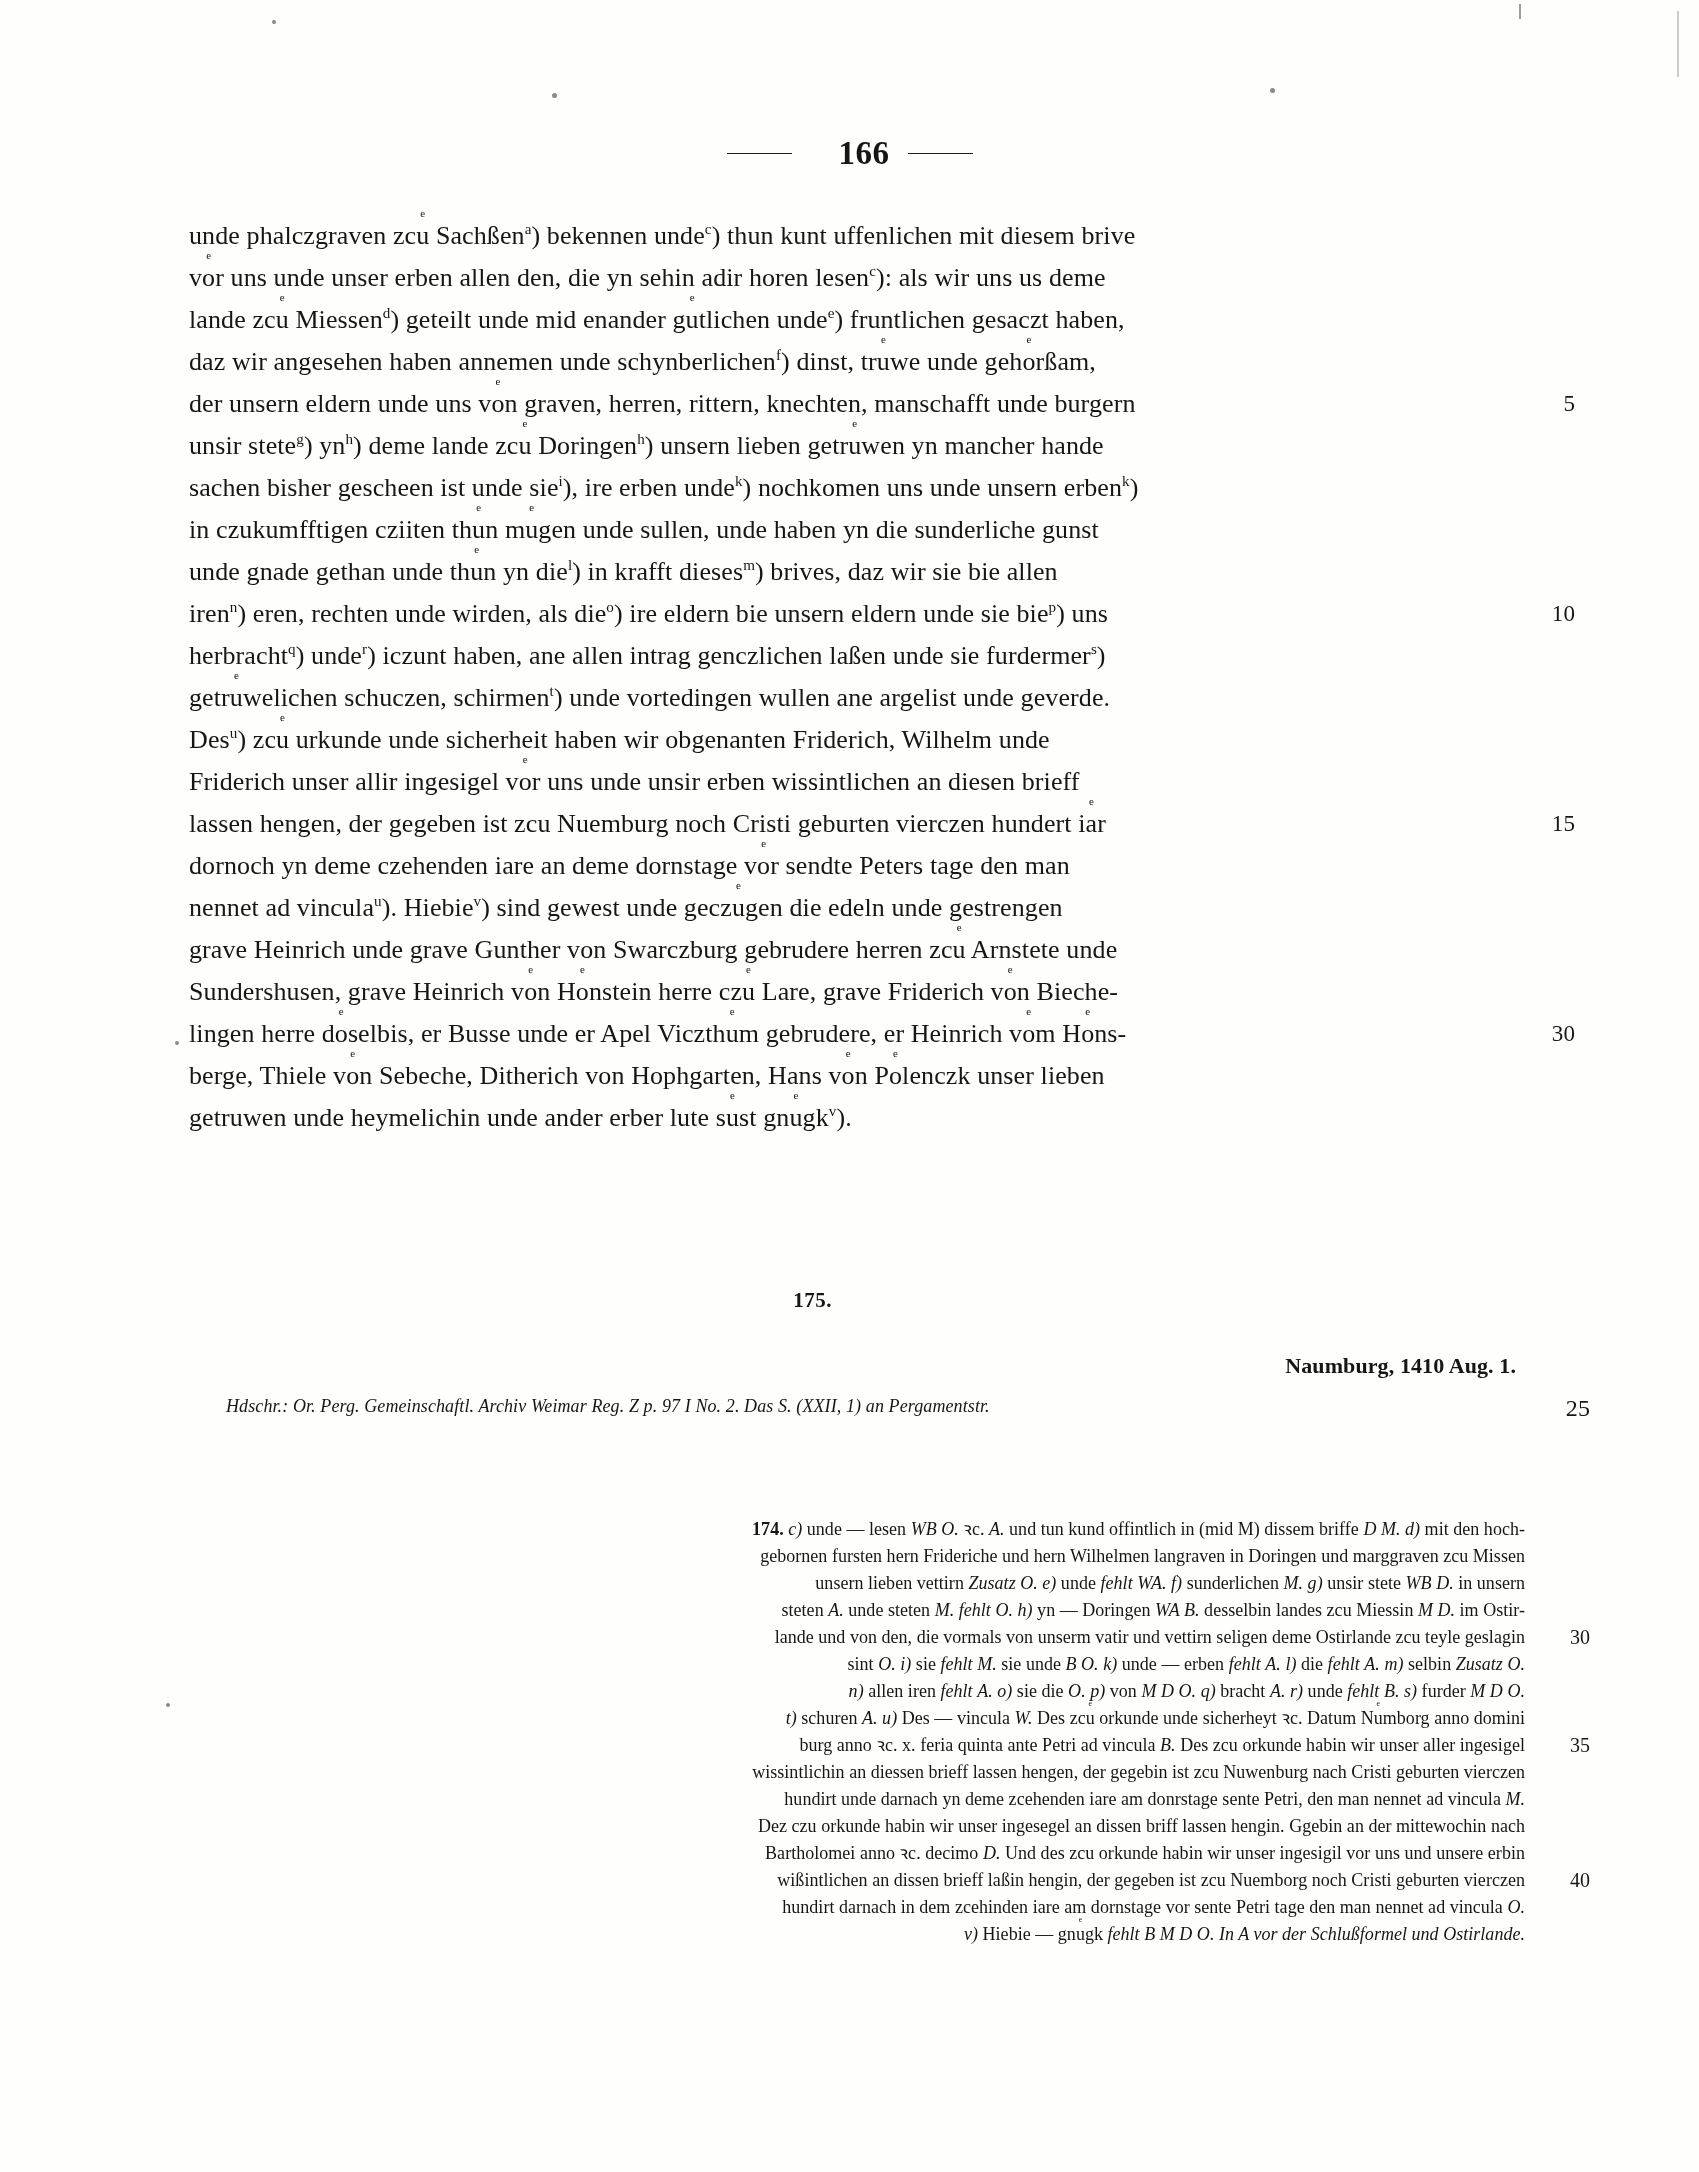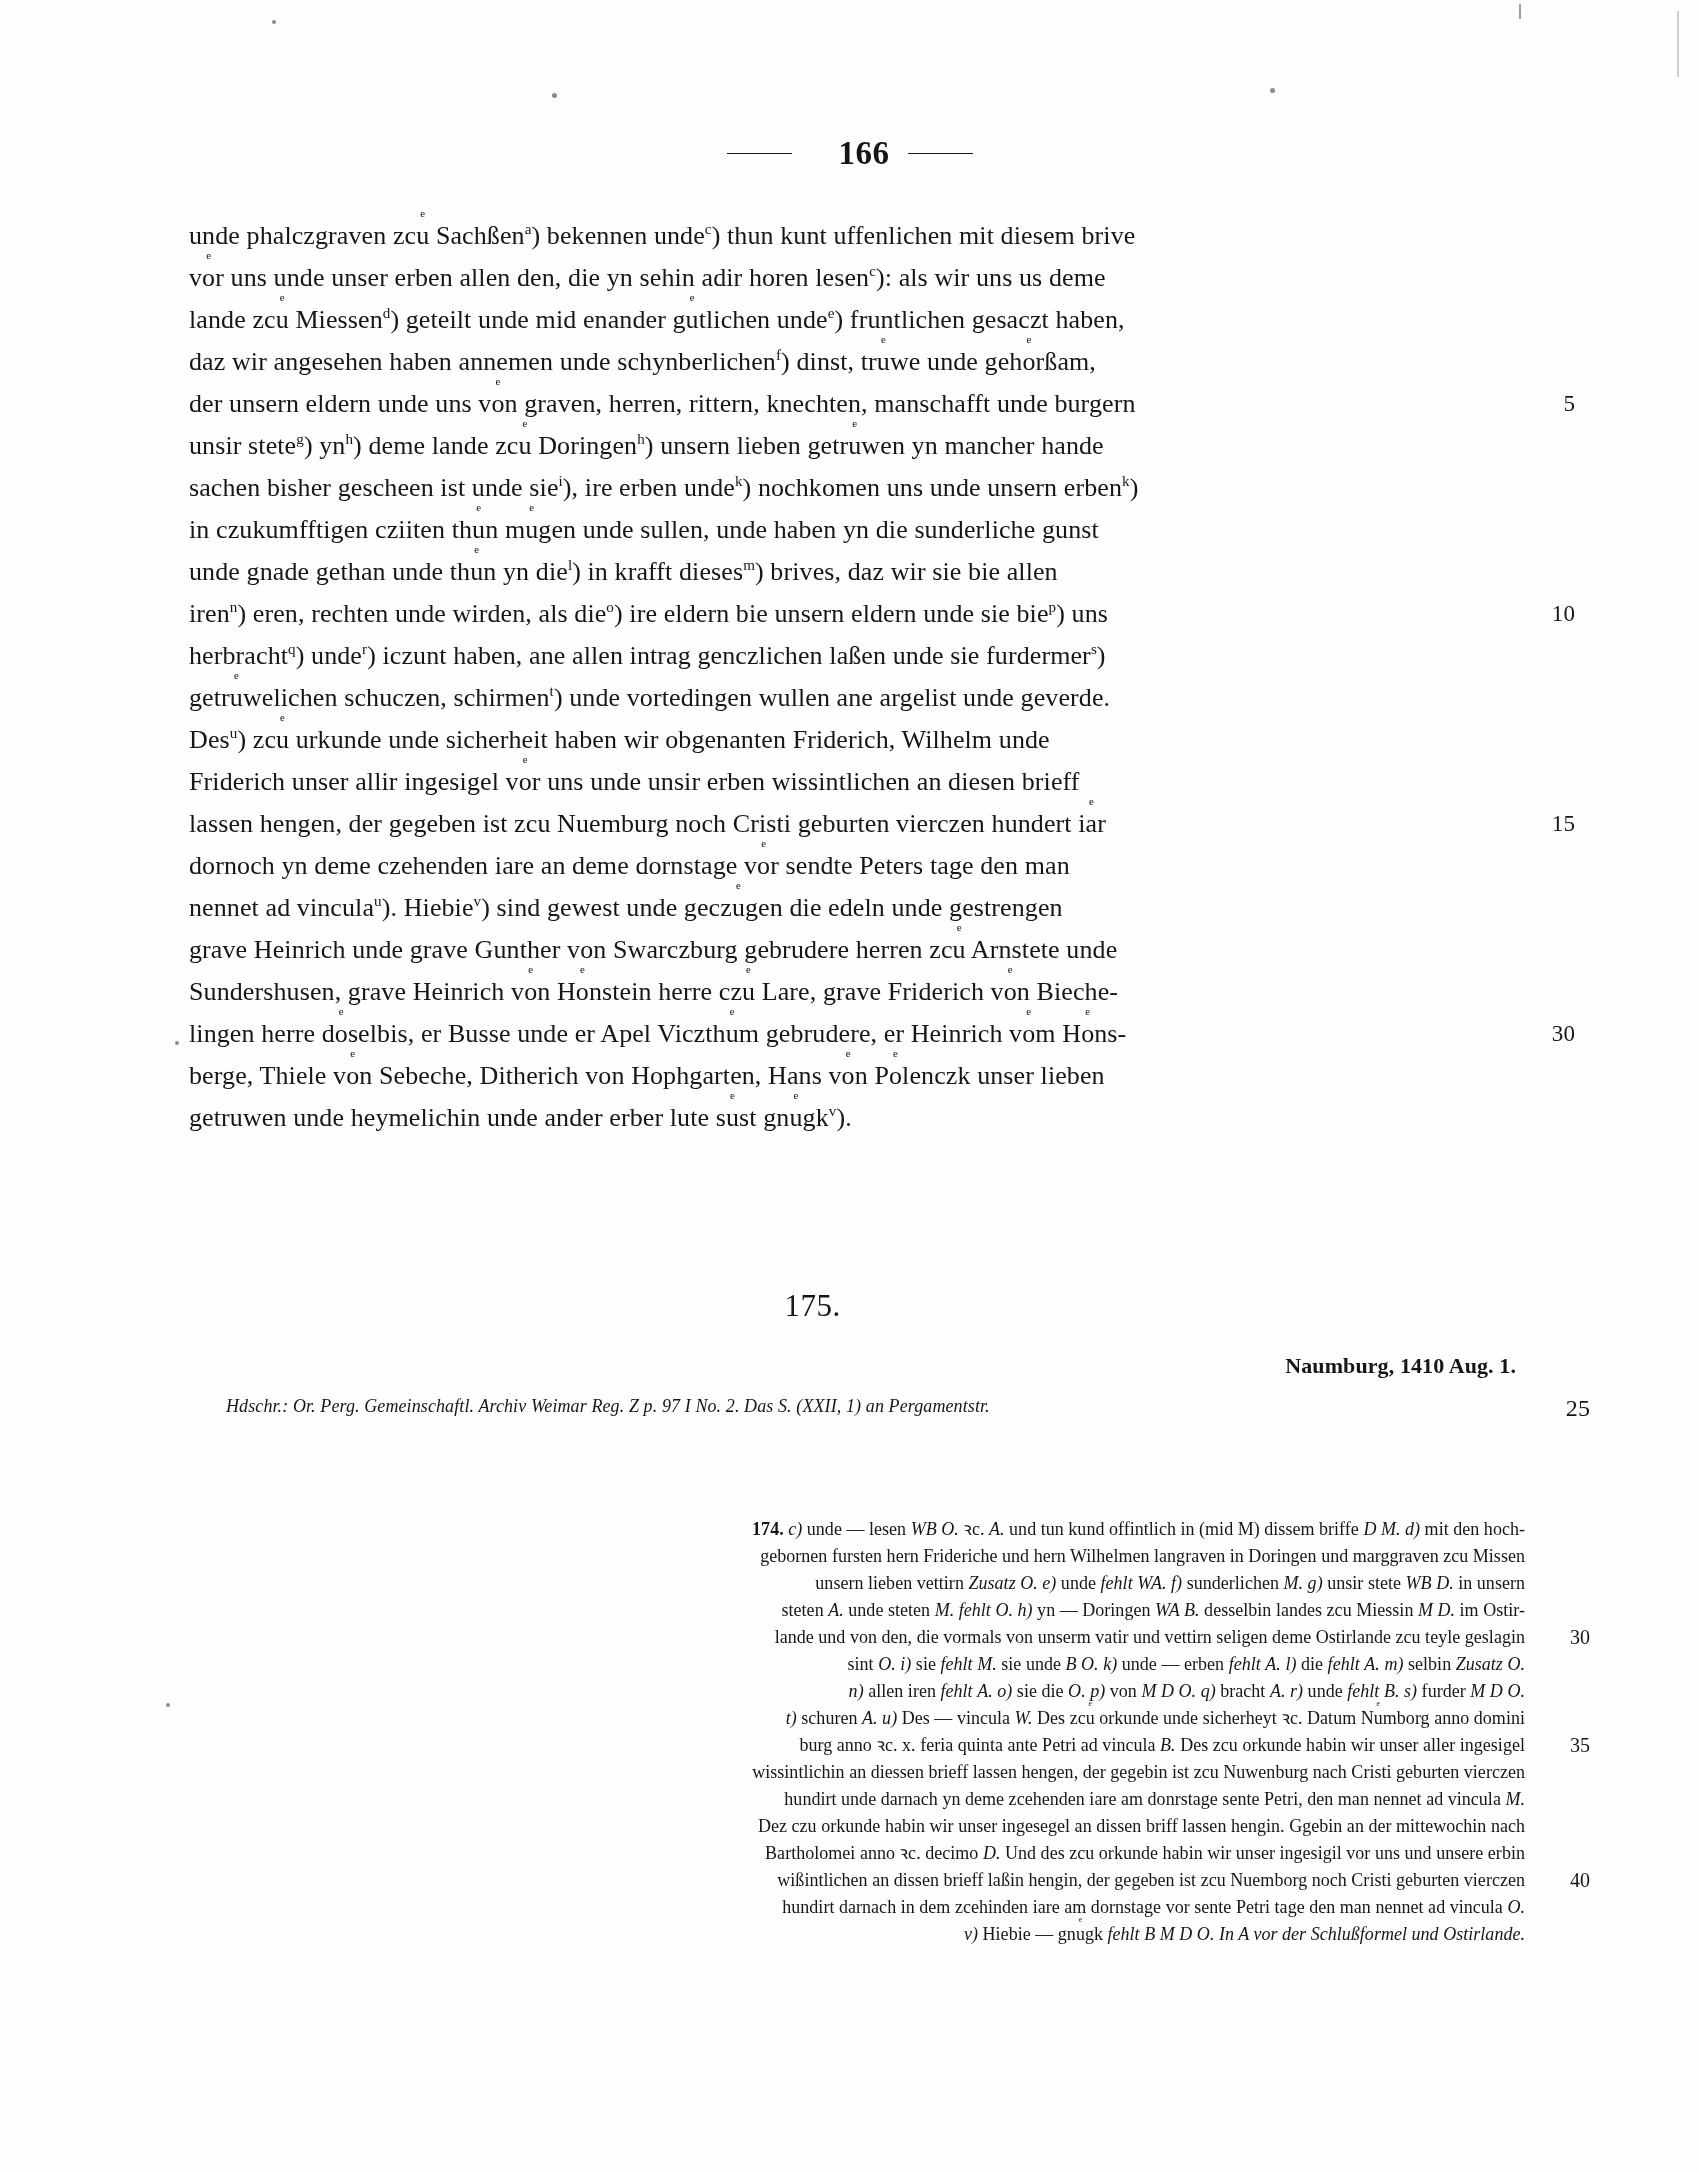--- a/index.html
+++ b/index.html
@@ -104,22 +104,22 @@
     line-height: 1;
   }
 
   
   .section-no {
     position: absolute;
     top: 1288px;
     left: 0;
     width: 1625px;
     text-align: center;
-    font-size: 31px;
-    font-weight: 400;
+    font-size: 21px;
+    font-weight: 700;
     letter-spacing: 0.5px;
   }
 
   
   .dateline {
     position: absolute;
     top: 1353px;
     right: 184px;
     font-size: 22px;
     font-weight: 700;

